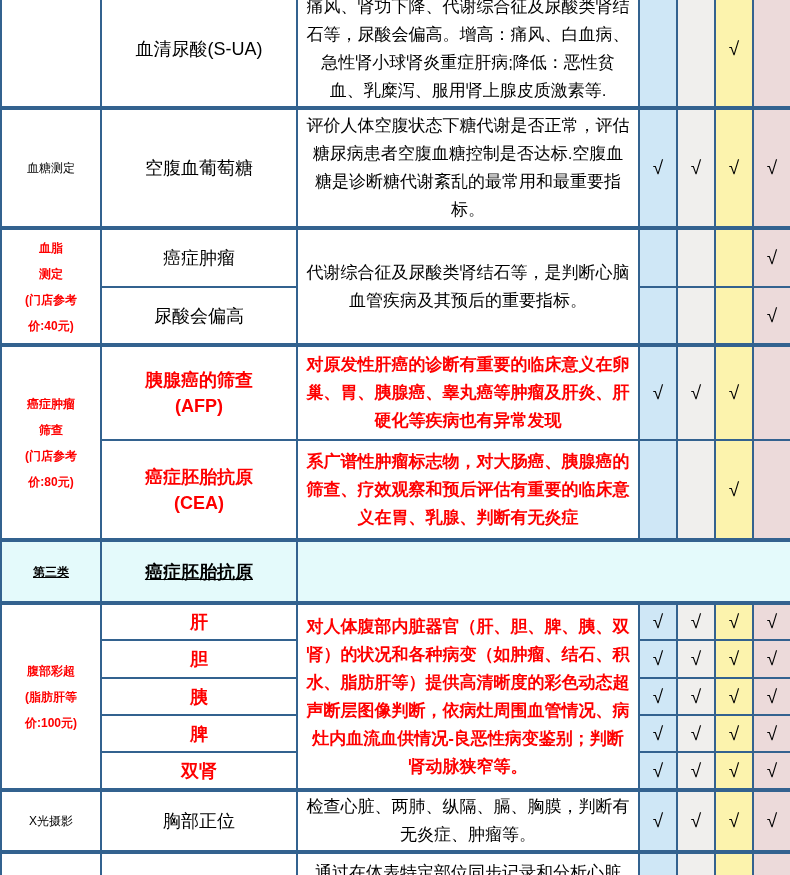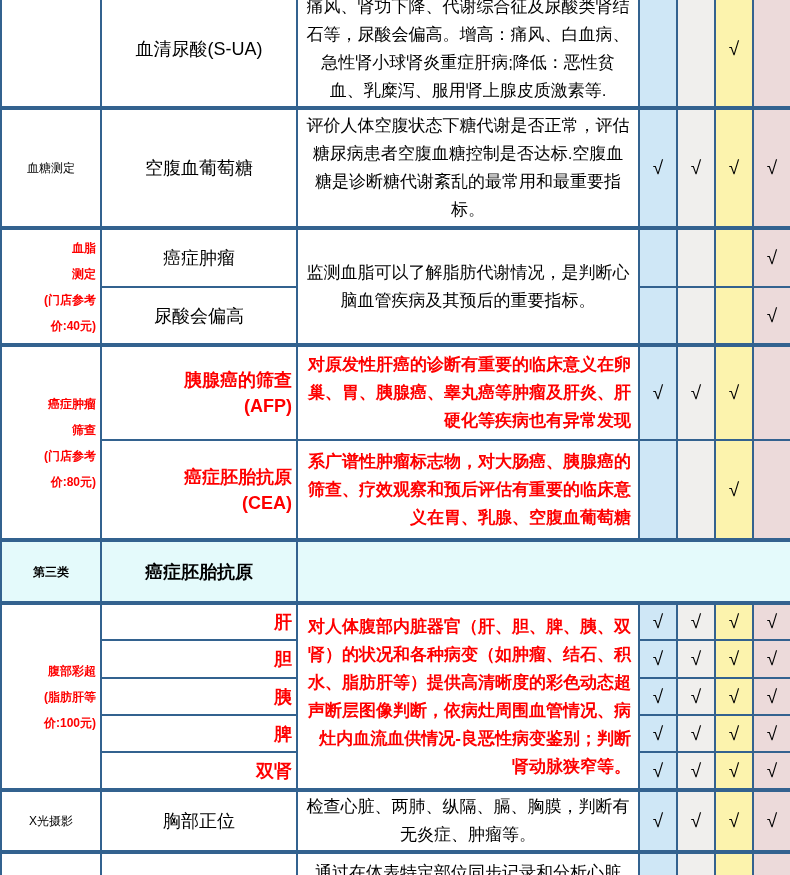--- a/index.html
+++ b/index.html
@@ -23,22 +23,22 @@
   }
   td{
     border:2px solid var(--border);
     vertical-align:middle;text-align:center;
     overflow:hidden;padding:1px 4px;
   }
   tr.sec > td{border-top-width:4px;}
   .cat{font-size:12px;line-height:26px;white-space:pre-line;}
   .item{font-size:18px;line-height:26px;white-space:pre-line;}
   .desc{font-size:17px;line-height:28px;padding:1px 7px;}
-  .red{color:var(--red);font-weight:bold;text-align:right;}
-  .bold{font-weight:bold;}
+  .red{color:var(--red);font-weight:bold;}
+  .bold{font-weight:bold;text-decoration:underline;}
   .chk{font-size:19px;padding:0;}
   .c0{background:var(--colBlue);}
   .c1{background:var(--colGray);}
   .c2{background:var(--colYellow);}
   .c3{background:var(--colPink);}
   tr.cyan > td{background:var(--cyan);}
   .vtop{vertical-align:top;padding-top:5px;}
 </style>
 </head>
 <body>
@@ -74,21 +74,21 @@
       <td class="chk c2">√</td>
       <td class="chk c3">√</td>
     </tr>
 
     <tr class="sec" style="height:59px">
       <td class="cat red" rowspan="2">血脂
 测定
 (门店参考
 价:40元)</td>
       <td class="item">癌症肿瘤</td>
-      <td class="desc" rowspan="2">监测血脂可以了解脂肪代谢情况，是判断心脑血管疾病及其预后的重要指标。</td>
+      <td class="desc" rowspan="2">代谢综合征及尿酸类肾结石等，是判断心脑血管疾病及其预后的重要指标。</td>
       <td class="chk c0"></td>
       <td class="chk c1"></td>
       <td class="chk c2"></td>
       <td class="chk c3">√</td>
     </tr>
     <tr style="height:58px">
       <td class="item">尿酸会偏高</td>
       <td class="chk c0"></td>
       <td class="chk c1"></td>
       <td class="chk c2"></td>
@@ -104,21 +104,21 @@
 (AFP)</td>
       <td class="desc red">对原发性肝癌的诊断有重要的临床意义在卵巢、胃、胰腺癌、睾丸癌等肿瘤及肝炎、肝硬化等疾病也有异常发现</td>
       <td class="chk c0">√</td>
       <td class="chk c1">√</td>
       <td class="chk c2">√</td>
       <td class="chk c3"></td>
     </tr>
     <tr style="height:100px">
       <td class="item red">癌症胚胎抗原
 (CEA)</td>
-      <td class="desc red">系广谱性肿瘤标志物，对大肠癌、胰腺癌的筛查、疗效观察和预后评估有重要的临床意义在胃、乳腺、空腹血葡萄糖</td>
+      <td class="desc red">系广谱性肿瘤标志物，对大肠癌、胰腺癌的筛查、疗效观察和预后评估有重要的临床意义在胃、乳腺、判断有无炎症</td>
       <td class="chk c0"></td>
       <td class="chk c1"></td>
       <td class="chk c2">√</td>
       <td class="chk c3"></td>
     </tr>
 
     <tr class="sec cyan" style="height:63px">
       <td class="cat bold">第三类</td>
       <td class="item bold">癌症胚胎抗原</td>
       <td class="desc" colspan="5"></td>

